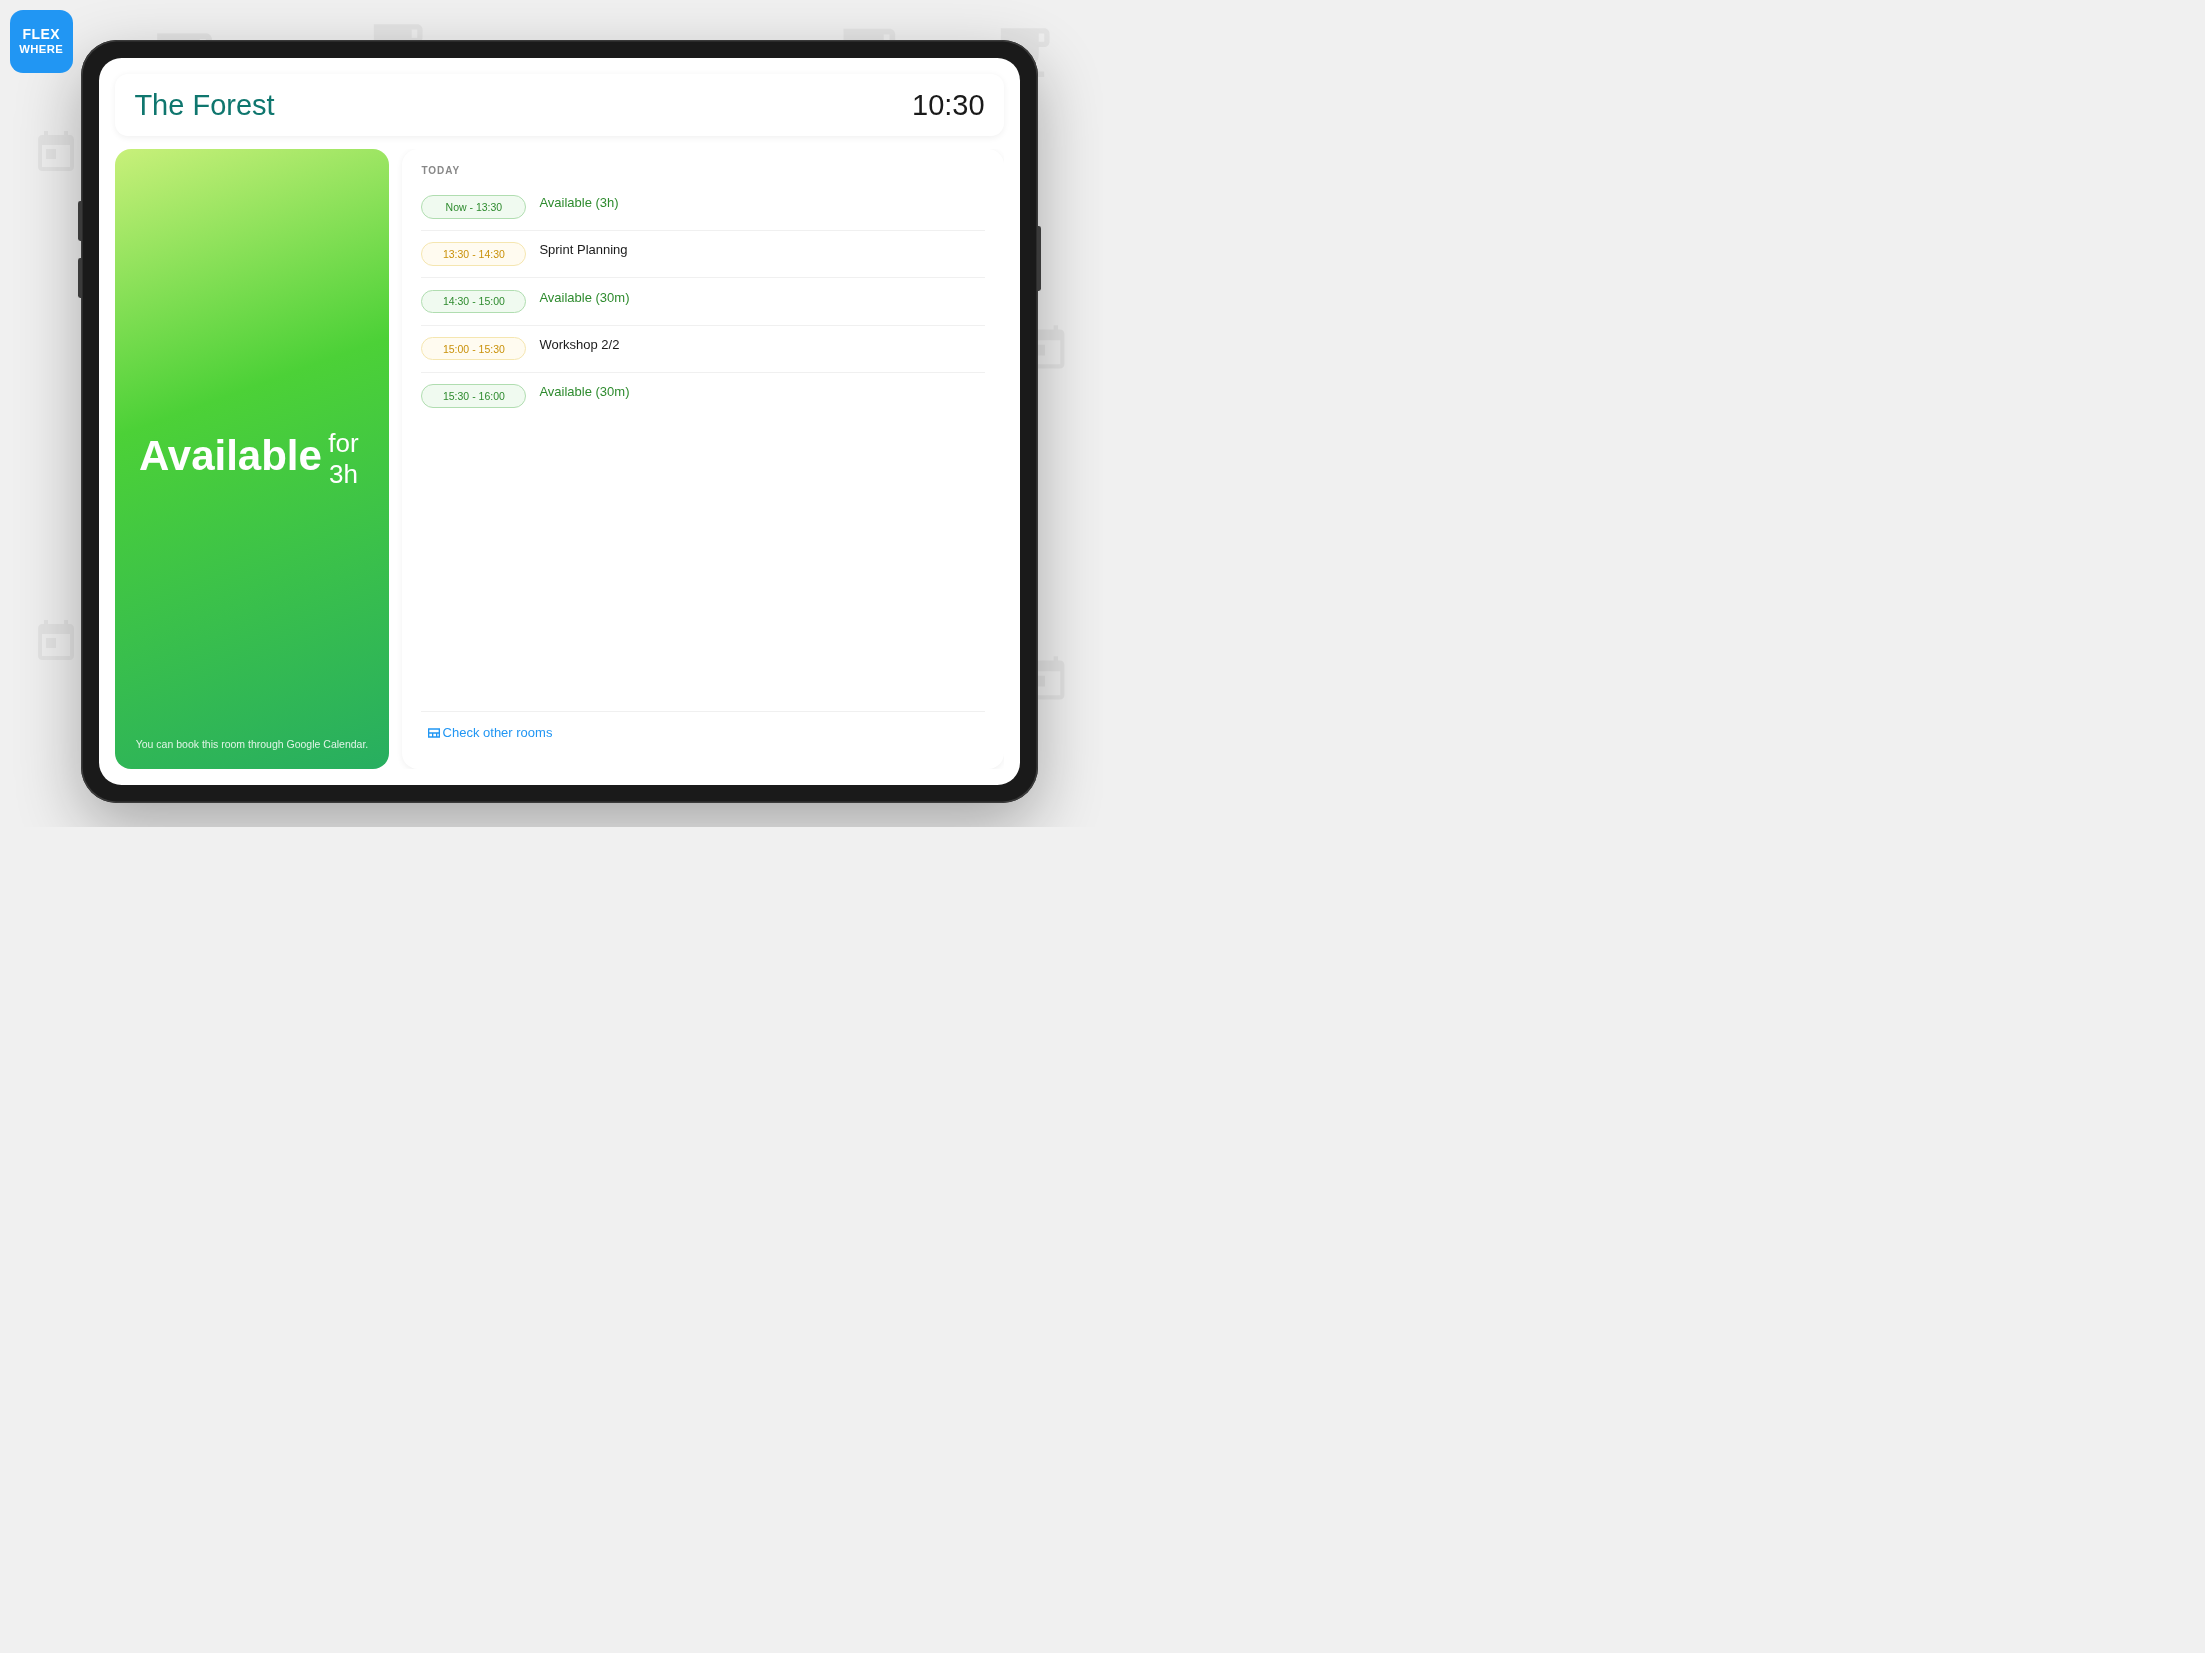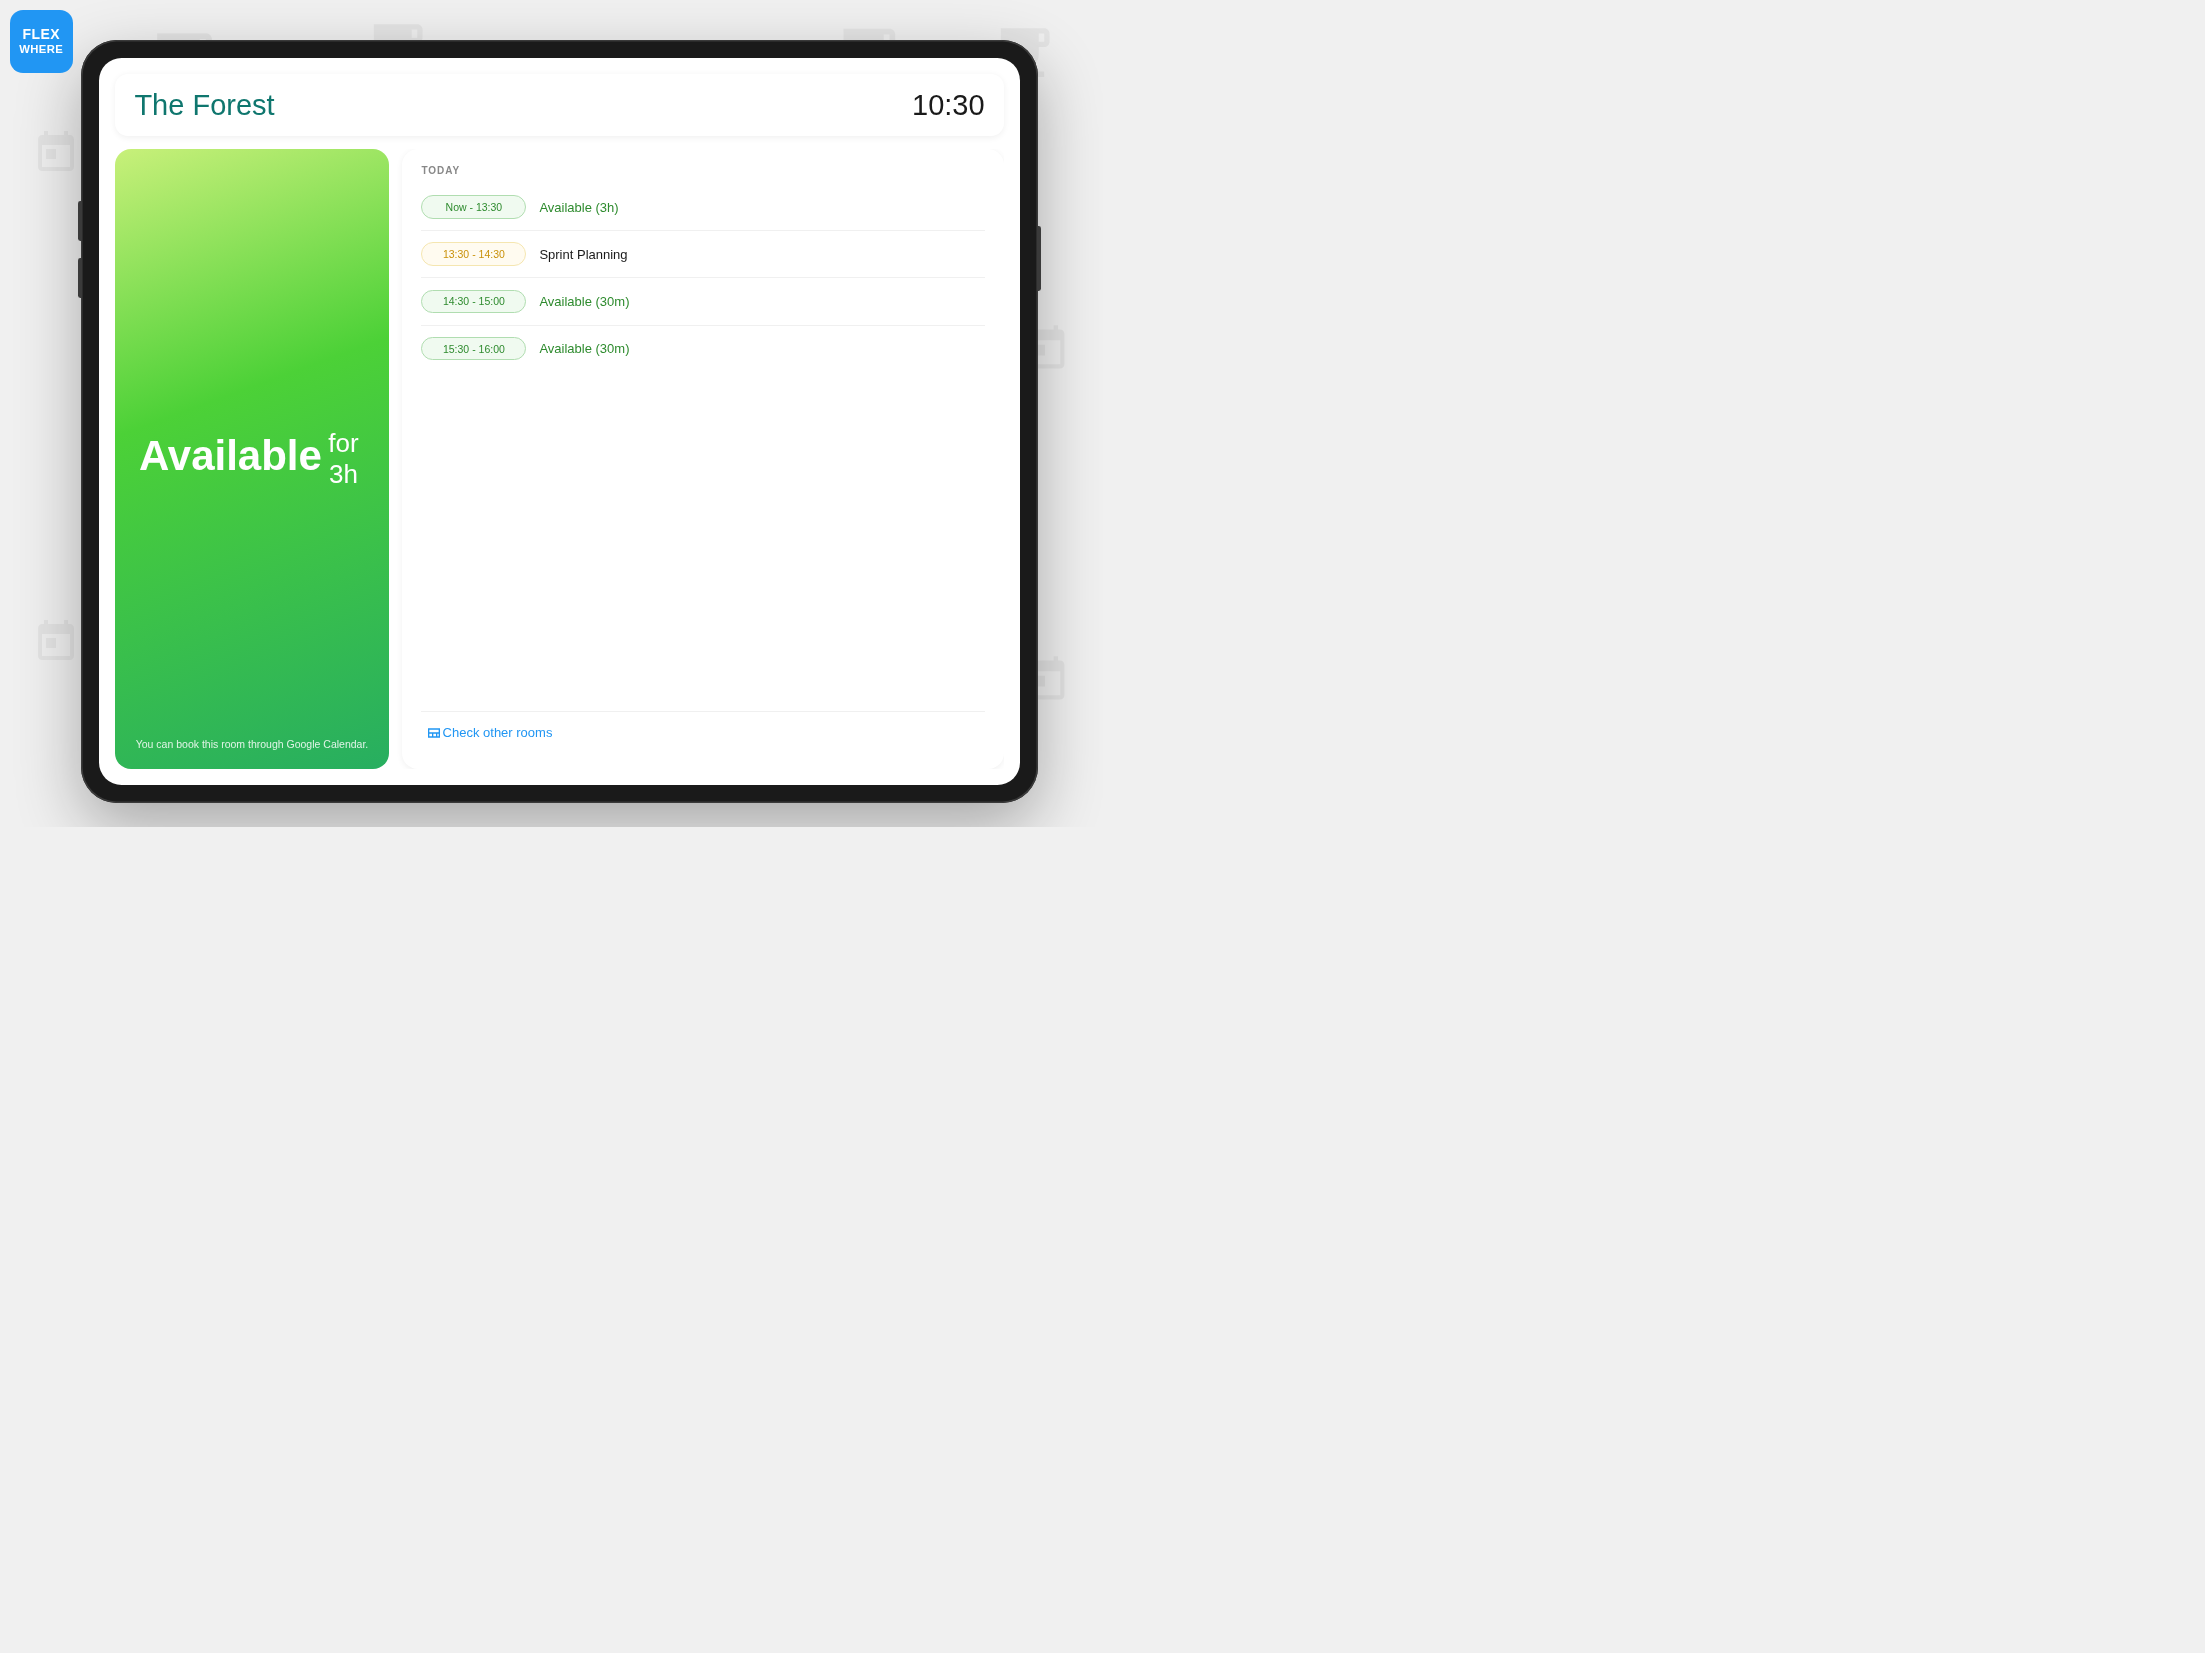--- a/index.html
+++ b/index.html
@@ -198,21 +198,21 @@
     .schedule-list {
       flex: 1;
       overflow: hidden;
       display: flex;
       flex-direction: column;
       gap: 0;
     }
 
     .schedule-item {
       display: flex;
-      align-items: center;
+      align-items: flex-start;
       padding: 11.3px 0;
       border-bottom: 0.8px solid #f0f0f0;
       gap: 13px;
     }
 
     .schedule-item:last-of-type {
       border-bottom: none;
     }
 
     .time-badge {
@@ -349,20 +349,24 @@
     </div>
               <div class="schedule-item">
       <span class="time-badge">13:30 - 14:30</span>
       <span class="event-name">Sprint Planning</span>
     </div>
               <div class="schedule-item">
       <span class="time-badge available">14:30 - 15:00</span>
       <span class="event-name available">Available (30m)</span>
     </div>
               <div class="schedule-item">
+      <span class="time-badge">15:00 - 15:30</span>
+      <span class="event-name">Workshop 2/2</span>
+    </div>
+              <div class="schedule-item">
       <span class="time-badge available">15:30 - 16:00</span>
       <span class="event-name available">Available (30m)</span>
     </div>
             </div>
 
           <div class="check-rooms-btn">
             <div class="check-rooms-icon">
               <svg width="16" height="16" viewBox="0 0 24 24" fill="#2196F3">
                 <path d="M3 5v14h18V5H3zm2 2h14v4H5V7zm0 10v-4h4v4H5zm6 0v-4h4v4h-4zm6 0v-4h2v4h-2z"></path>
               </svg>

